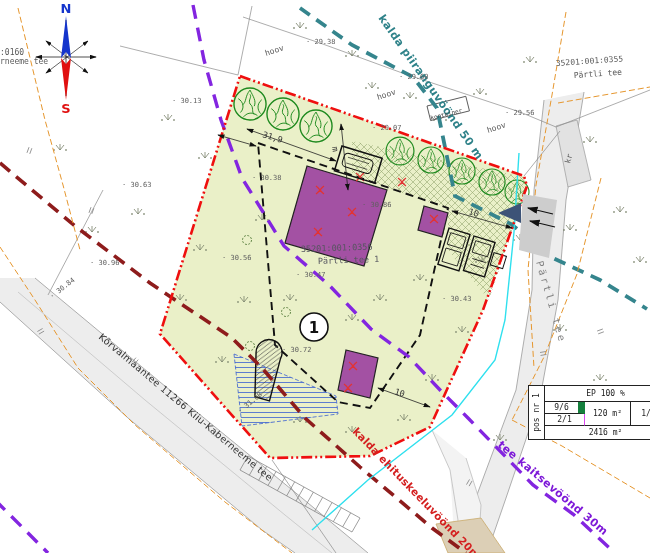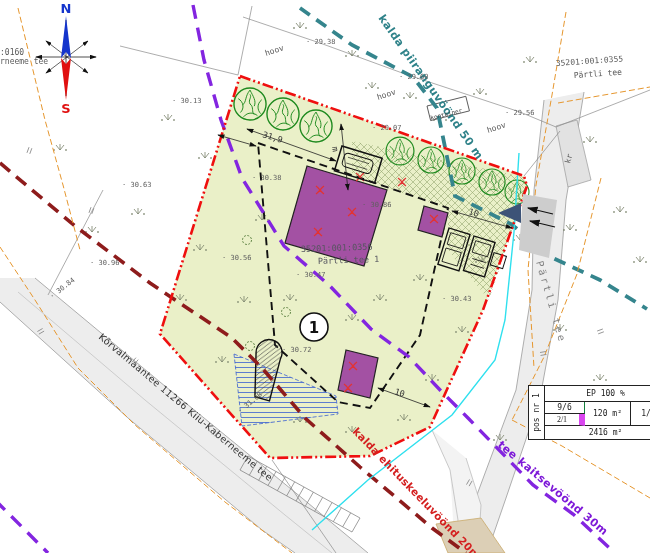--- a/index.html
+++ b/index.html
@@ -22,22 +22,22 @@
   .cn{font:bold 13px "DejaVu Sans",sans-serif;fill:#1535cc;}
   .cs{font:bold 13px "DejaVu Sans",sans-serif;fill:#e01010;}
   
   .ep-table{position:absolute;left:528px;top:385px;width:137px;height:53px;background:#fff;
             border:1px solid #222;display:flex;font:8px "DejaVu Sans Mono",monospace;color:#222;}
   .ep-table .pos{width:15px;border-right:1px solid #222;display:flex;align-items:center;justify-content:center;}
   .ep-table .pos span{transform:rotate(-90deg);white-space:nowrap;}
   .ep-table .main{flex:1;display:grid;grid-template-rows:16px 12px 12px 1fr;grid-template-columns:40px 46px 1fr;}
   .ep-table .cell{display:flex;align-items:center;justify-content:center;white-space:nowrap;}
   .ep{grid-column:1/4;grid-row:1;border-bottom:1px solid #222;}
-  .c96{grid-column:1;grid-row:2;border-right:1px solid #15803d;border-bottom:1px solid #222;}
-  .c21{grid-column:1;grid-row:3;border-right:6px solid #d946ef;border-bottom:1px solid #222;font-family:Liberation Serif, serif;}
+  .c96{grid-column:1;grid-row:2;border-right:7px solid #15803d;border-bottom:1px solid #222;}
+  .c21{grid-column:1;grid-row:3;border-right:1px solid #d946ef;border-bottom:1px solid #222;}
   .c250{grid-column:2;grid-row:2/4;border-right:1px solid #222;border-bottom:1px solid #222;}
   .c12{grid-column:3;grid-row:2/4;border-bottom:1px solid #222;}
   .tot{grid-column:1/4;grid-row:4;}
 </style>
 </head>
 <body>
 
 <div id="canvas">
 <svg width="650" height="553" viewBox="0 0 650 553">
   <defs>

